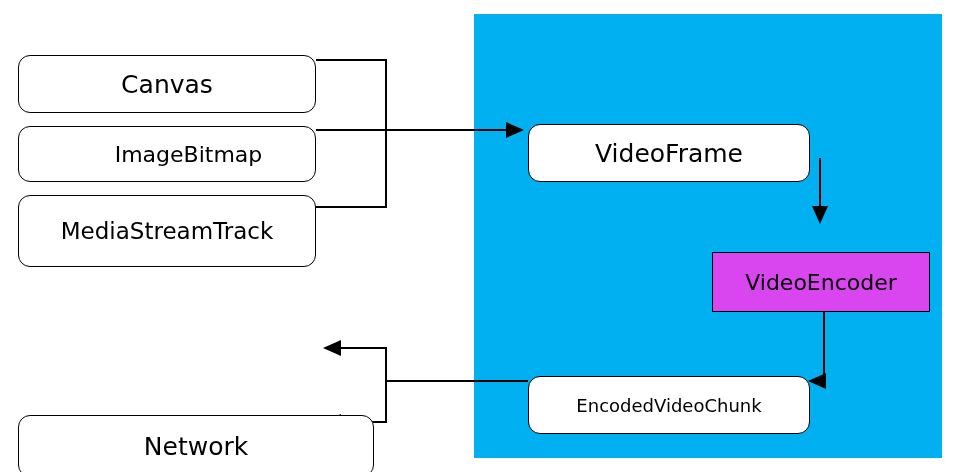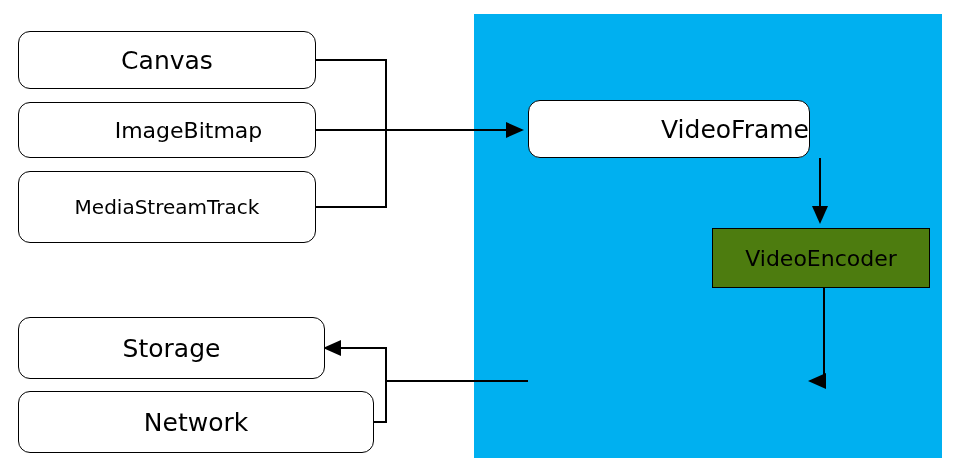--- a/index.html
+++ b/index.html
@@ -26,28 +26,29 @@
     box-sizing: border-box;
     background: #ffffff;
     border: 1.5px solid #000000;
     border-radius: 12px;
     display: flex;
     align-items: center;
     justify-content: center;
     text-align: center;
     color: #000000;
     white-space: nowrap;
+    margin-top: 24px;
   }
   .node.sharp {
     border-radius: 0;
-    background: #4d7c0f;
+    background: #d946ef;
   }
   .label-lg { font-size: 25px; }
   .label-md { font-size: 22px; }
-  .label-sm { font-size: 20px; text-align: center; }
+  .label-sm { font-size: 23px; text-align: center; }
   .label-xs { font-size: 18px; }
 
   svg.wires {
     position: absolute;
     left: 0;
     top: 0;
     width: 960px;
     height: 472px;
     overflow: visible;
   }
@@ -83,30 +84,30 @@
   </div>
 
   <div class="node label-md" style="left:18px; top:102px; width:298px; height:56px;padding-left:43px;">
     <span>ImageBitmap</span>
   </div>
 
   <div class="node label-sm" style="left:18px; top:171px; width:298px; height:72px;">
     <span>MediaStreamTrack</span>
   </div>
 
-  <div class="node label-lg" style="left:528px; top:100px; width:282px; height:58px;justify-content:flex-end;">
+  <div class="node label-lg" style="left:528px; top:100px; width:282px; height:58px;">
     <span>VideoFrame</span>
   </div>
 
   <div class="node sharp label-md" style="left:712px; top:228px; width:218px; height:60px;">
     <span>VideoEncoder</span>
   </div>
 
+  <div class="node label-xs" style="left:528px; top:352px; width:282px; height:58px;">
+    <span>EncodedVideoChunk</span>
+  </div>
 
-  <div class="node label-lg" style="left:18px; top:317px; width:307px; height:62px;">
-    <span>Storage</span>
-  </div>
 
   <div class="node label-lg" style="left:18px; top:391px; width:356px; height:62px;">
     <span>Network</span>
   </div>
 
 </div>
 
 </body></html>

